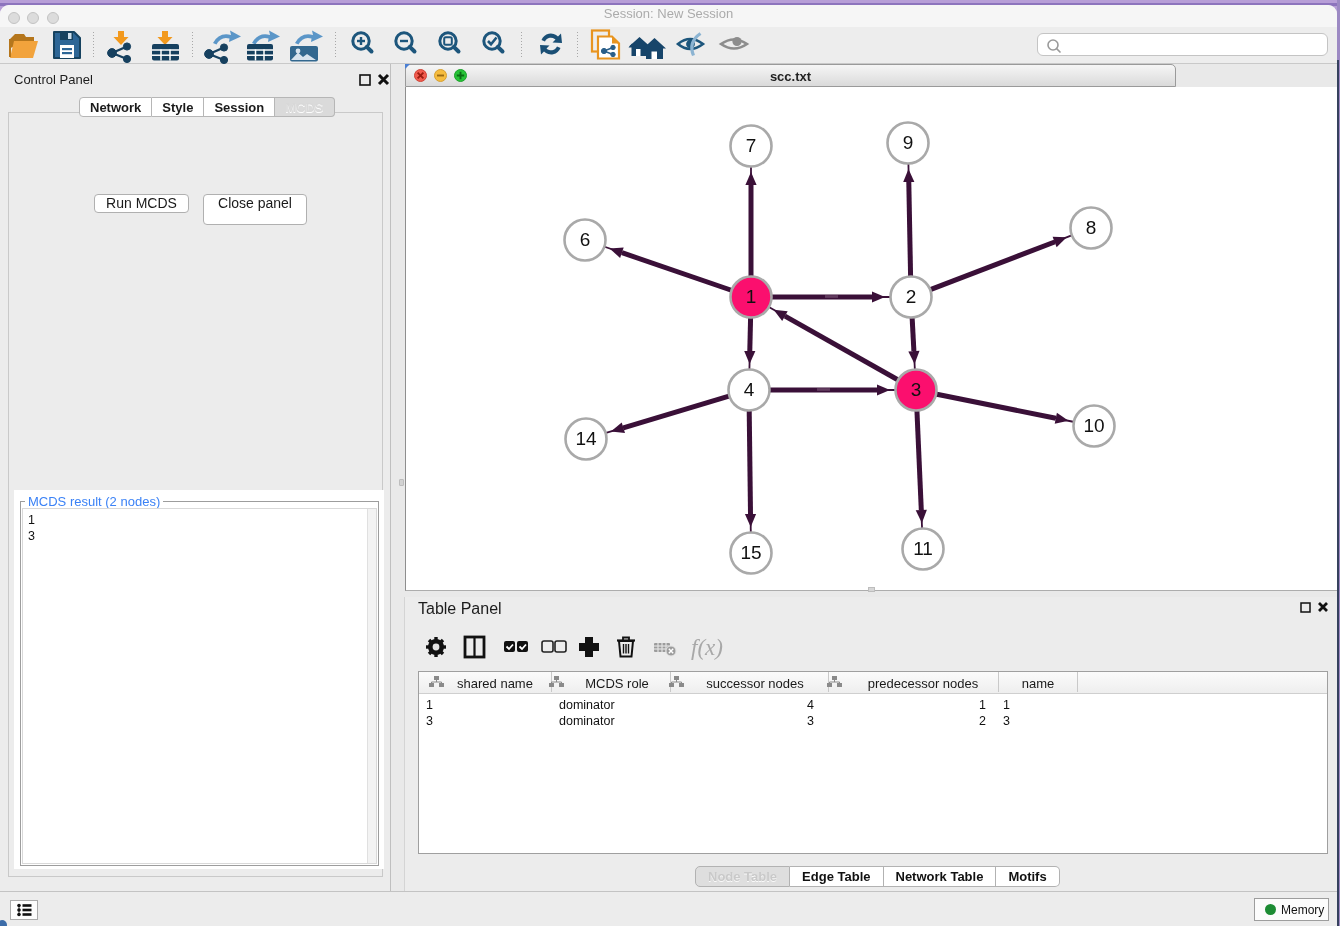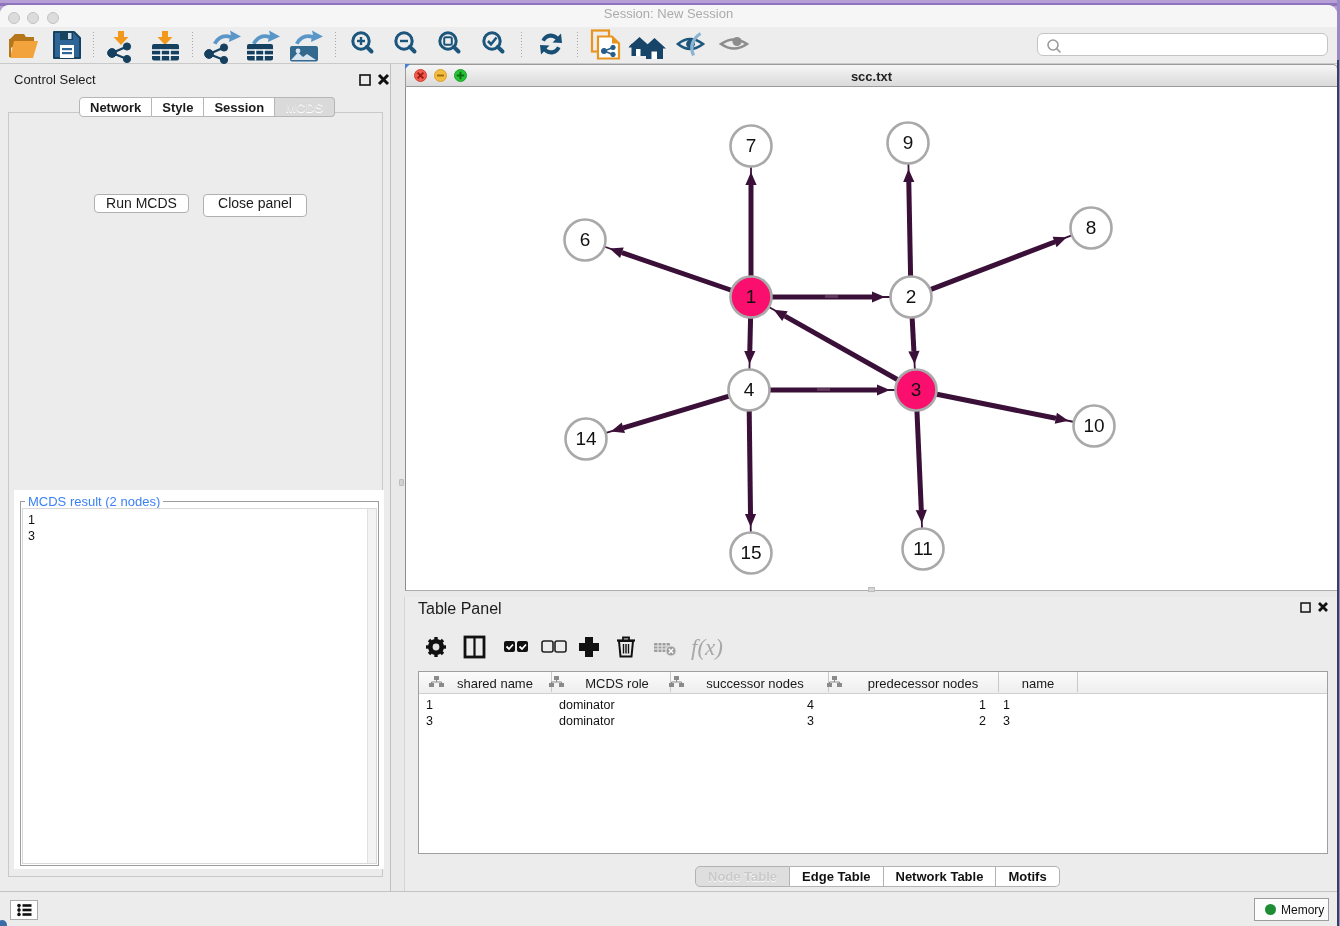--- a/index.html
+++ b/index.html
@@ -181,45 +181,45 @@
       </g>
     </svg>
     <div id="searchbox">
       <svg width="20" height="20" style="position:absolute;left:7px;top:3px;">
         <circle cx="8" cy="8" r="5" fill="none" stroke="#9a9a9a" stroke-width="1.6"></circle>
         <line x1="11.6" y1="11.6" x2="15.5" y2="15.5" stroke="#9a9a9a" stroke-width="1.6"></line>
       </svg>
     </div>
   </div>
   <div id="cpanel">
-    <div style="position:absolute;left:14px;top:8px;font-size:13px;color:#1c1c1c;">Control Select</div>
+    <div style="position:absolute;left:14px;top:8px;font-size:13px;color:#1c1c1c;">Control Panel</div>
     <svg width="36" height="16" style="position:absolute;left:357px;top:9px;">
       <rect x="3" y="2" width="10" height="10" fill="none" stroke="#111" stroke-width="1.6"></rect>
       <path d="M22 2 L31 11 M31 2 L22 11" stroke="#111" stroke-width="3"></path>
     </svg>
     <div id="cp-content" style="position:absolute;left:8px;top:48px;width:375px;height:765px;border:1px solid #c9c9c9;background:#ececec;"></div>
     <div id="cp-tabs" style="position:absolute;left:79px;top:33px;height:20px;display:flex;">
       <div class="cptab first">Network</div>
       <div class="cptab">Style</div>
       <div class="cptab">Session</div>
       <div class="cptab sel">MCDS</div>
     </div>
     <div style="position:absolute;left:94px;top:130px;width:95px;height:19px;background:#fff;border:1px solid #b0b0b0;border-radius:4px;font-size:14px;color:#1a1a1a;text-align:center;line-height:17px;">Run MCDS</div>
-    <div style="position:absolute;left:203px;top:130px;width:104px;height:23px;background:#fff;border:1px solid #b0b0b0;border-radius:4px;font-size:14px;color:#1a1a1a;text-align:center;line-height:17px;">Close panel</div>
+    <div style="position:absolute;left:203px;top:130px;width:104px;height:31px;background:#fff;border:1px solid #b0b0b0;border-radius:4px;font-size:14px;color:#1a1a1a;text-align:center;line-height:17px;">Close panel</div>
 
     <div style="position:absolute;left:14px;top:426px;width:370px;height:379px;background:#fff;"></div>
     <div style="position:absolute;left:20px;top:437px;width:359px;height:365px;border:1px solid #9d9d9d;"></div>
     <div style="position:absolute;left:25px;top:430px;background:#fff;padding:0 3px;font-size:13px;color:#3b82f6;">MCDS result (2 nodes)</div>
     <div style="position:absolute;left:22px;top:444px;width:355px;height:356px;background:#fff;border:1px solid #d9d9d9;font-size:12.5px;color:#111;padding:3px 0 0 5px;line-height:16px;">1<br>3</div>
     <div style="position:absolute;left:367px;top:445px;width:9px;height:354px;background:#f3f3f3;border-left:1px solid #e0e0e0;"></div>
   </div>
 
   <div style="position:absolute;left:399px;top:474px;width:5px;height:7px;background:#d2d2d2;border:1px solid #bdbdbd;border-radius:1px;"></div>
   <div id="netwin">
-    <div style="position:absolute;left:0;top:0;width:933px;height:23px;background:linear-gradient(#f6f6f6,#dadada);border:1px solid #9a9a9a;border-radius:5px 5px 0 0;">
+    <div style="position:absolute;left:0;top:0;width:771px;height:23px;background:linear-gradient(#f6f6f6,#dadada);border:1px solid #9a9a9a;border-radius:5px 5px 0 0;">
       <div style="position:absolute;left:8px;top:4px;width:13px;height:13px;border-radius:50%;background:#f15b4e;border:1px solid #ce4337;">
         <svg width="13" height="13" style="position:absolute;left:-1px;top:-1px;">
             <path d="M3.6 3.6 L9.4 9.4 M9.4 3.6 L3.6 9.4" stroke="#9c1b10" stroke-width="1.8"></path>
           </svg>
       </div>
       <div style="position:absolute;left:28px;top:4px;width:13px;height:13px;border-radius:50%;background:#f6bc3e;border:1px solid #d6a032;">
         <svg width="13" height="13" style="position:absolute;left:-1px;top:-1px;">
             <path d="M3 6.5 L10 6.5" stroke="#9a6a13" stroke-width="1.9"></path>
           </svg>
       </div>

